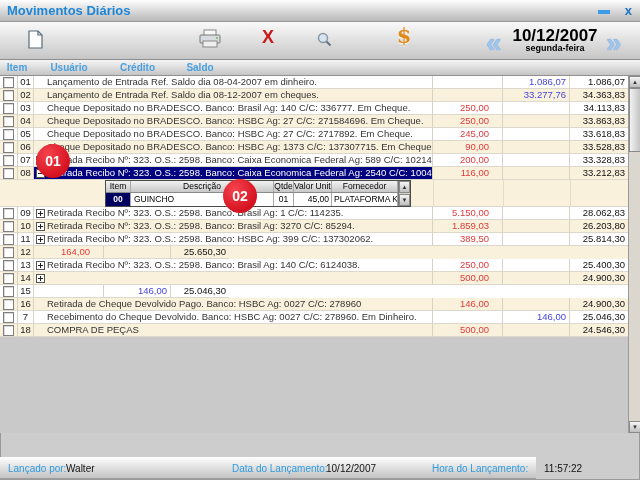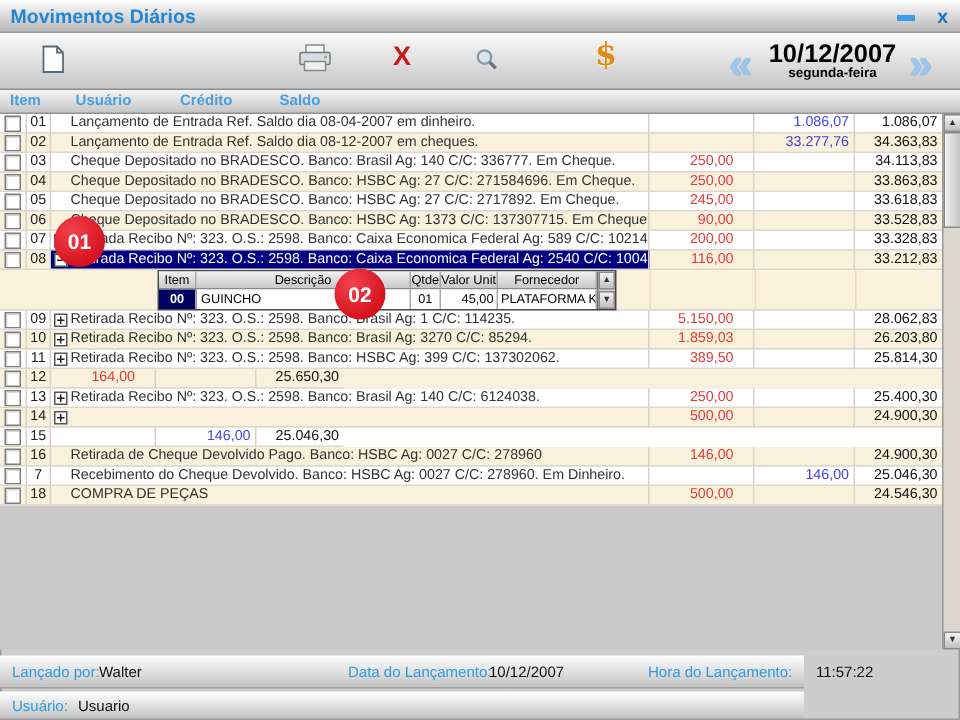--- a/index.html
+++ b/index.html
@@ -98,21 +98,21 @@
         border:1px solid #8A8A8A;box-sizing:border-box;font-size:6px;line-height:10px;
         text-align:center;color:#333;}
   .sbtn.up{top:0;} .sbtn.down{bottom:0;}
   .sthumb{position:absolute;left:0;top:12px;width:12px;height:64px;
           background:linear-gradient(90deg,#F2F2F2,#C4C4C4);border:1px solid #8A8A8A;
           box-sizing:border-box;}
 
   
   .fbar{position:absolute;left:0;width:536px;background:linear-gradient(#FCFCFC,#C3C3C3);
         border-top:1px solid #FFFFFF;border-bottom:1px solid #9E9E9E;box-sizing:border-box;
-        font-size:10px;}
+        font-size:10px;margin-top:20px;}
   .fbar1{top:437px;height:22px;} .fbar2{top:461px;height:19px;}
   .fbar span{position:absolute;top:5px;}
   .fbar2 span{top:4px;text-align:center;}
   .flabel{color:#2E9AE0;} .fvalue{color:#111;}
   .fl1{left:8px;} .fv1{left:66px;} .fl2{left:232px;} .fv2{left:326px;}
   .fl3{left:432px;} .fv3{left:544px;} .fl4{left:8px;} .fv4{left:52px;}
 
   
   .badge{position:absolute;width:34px;height:34px;border-radius:50%;
          background:radial-gradient(circle at 35% 30%,#F4434E,#D5121F 70%);

